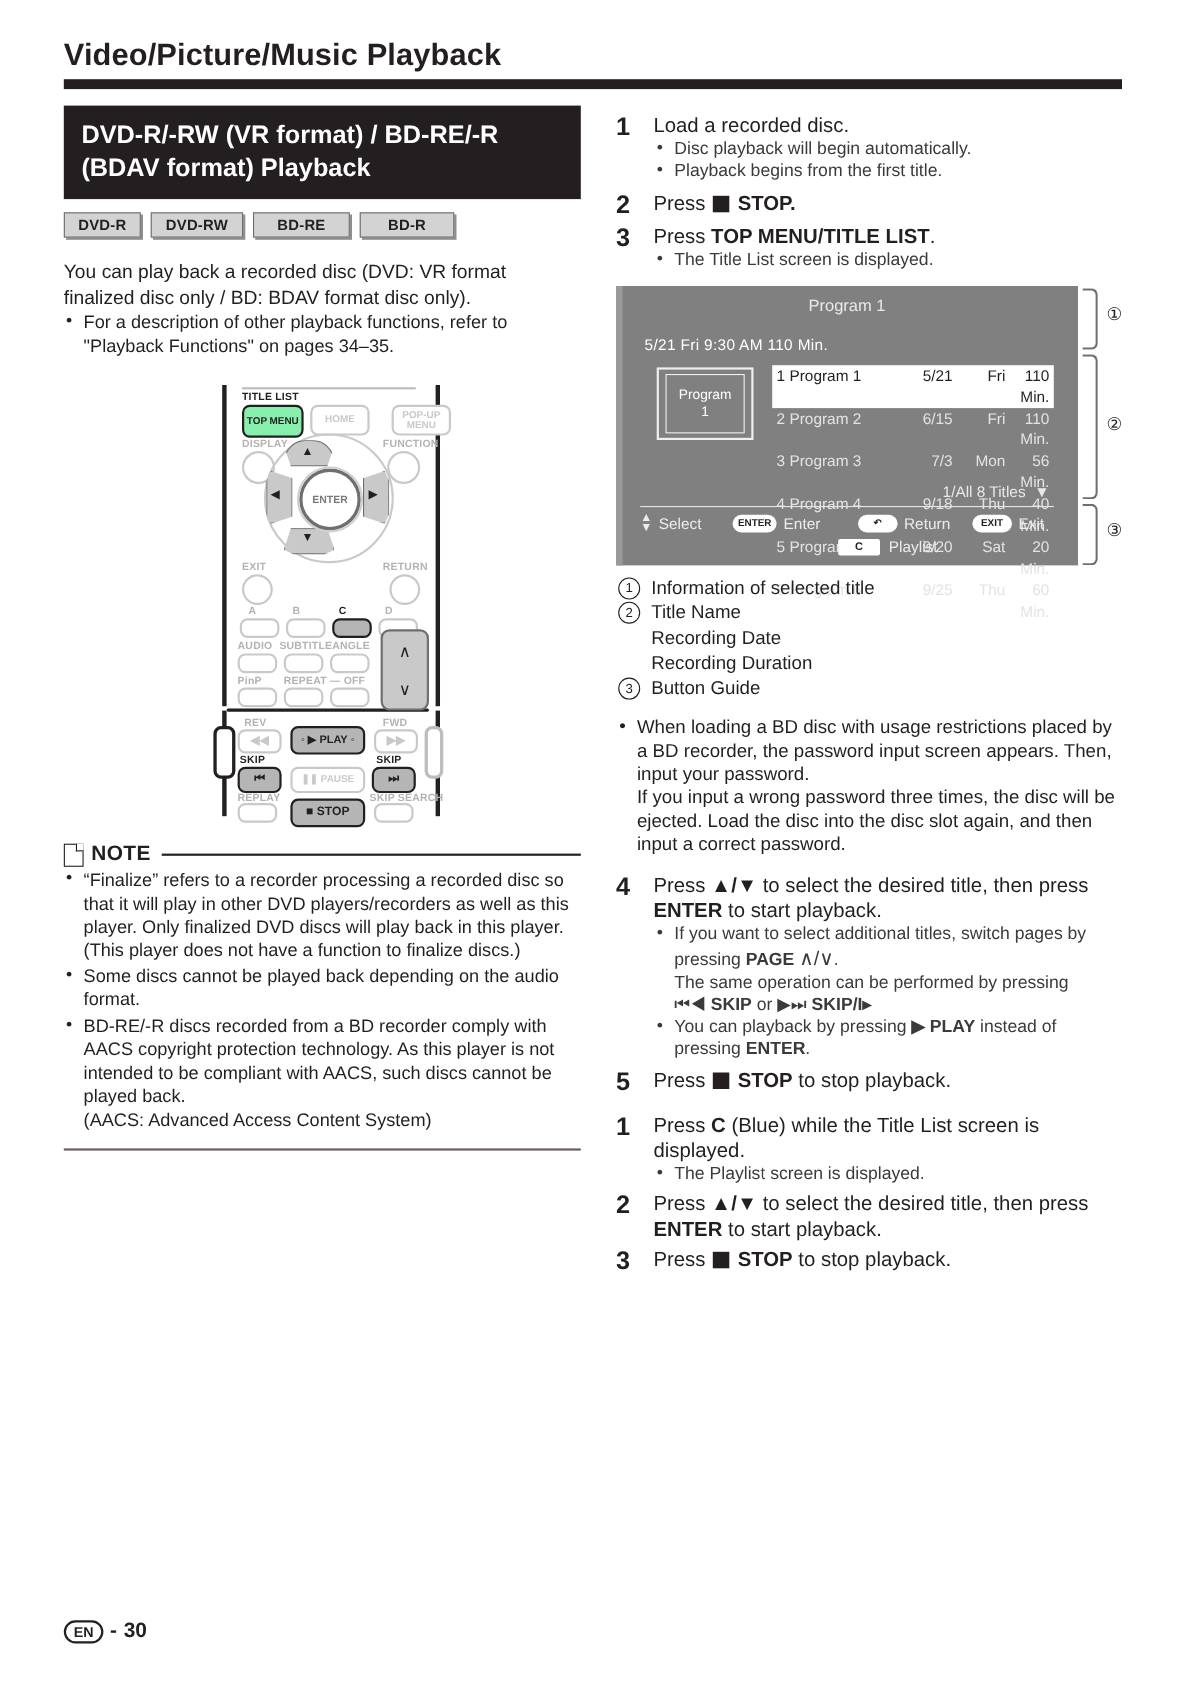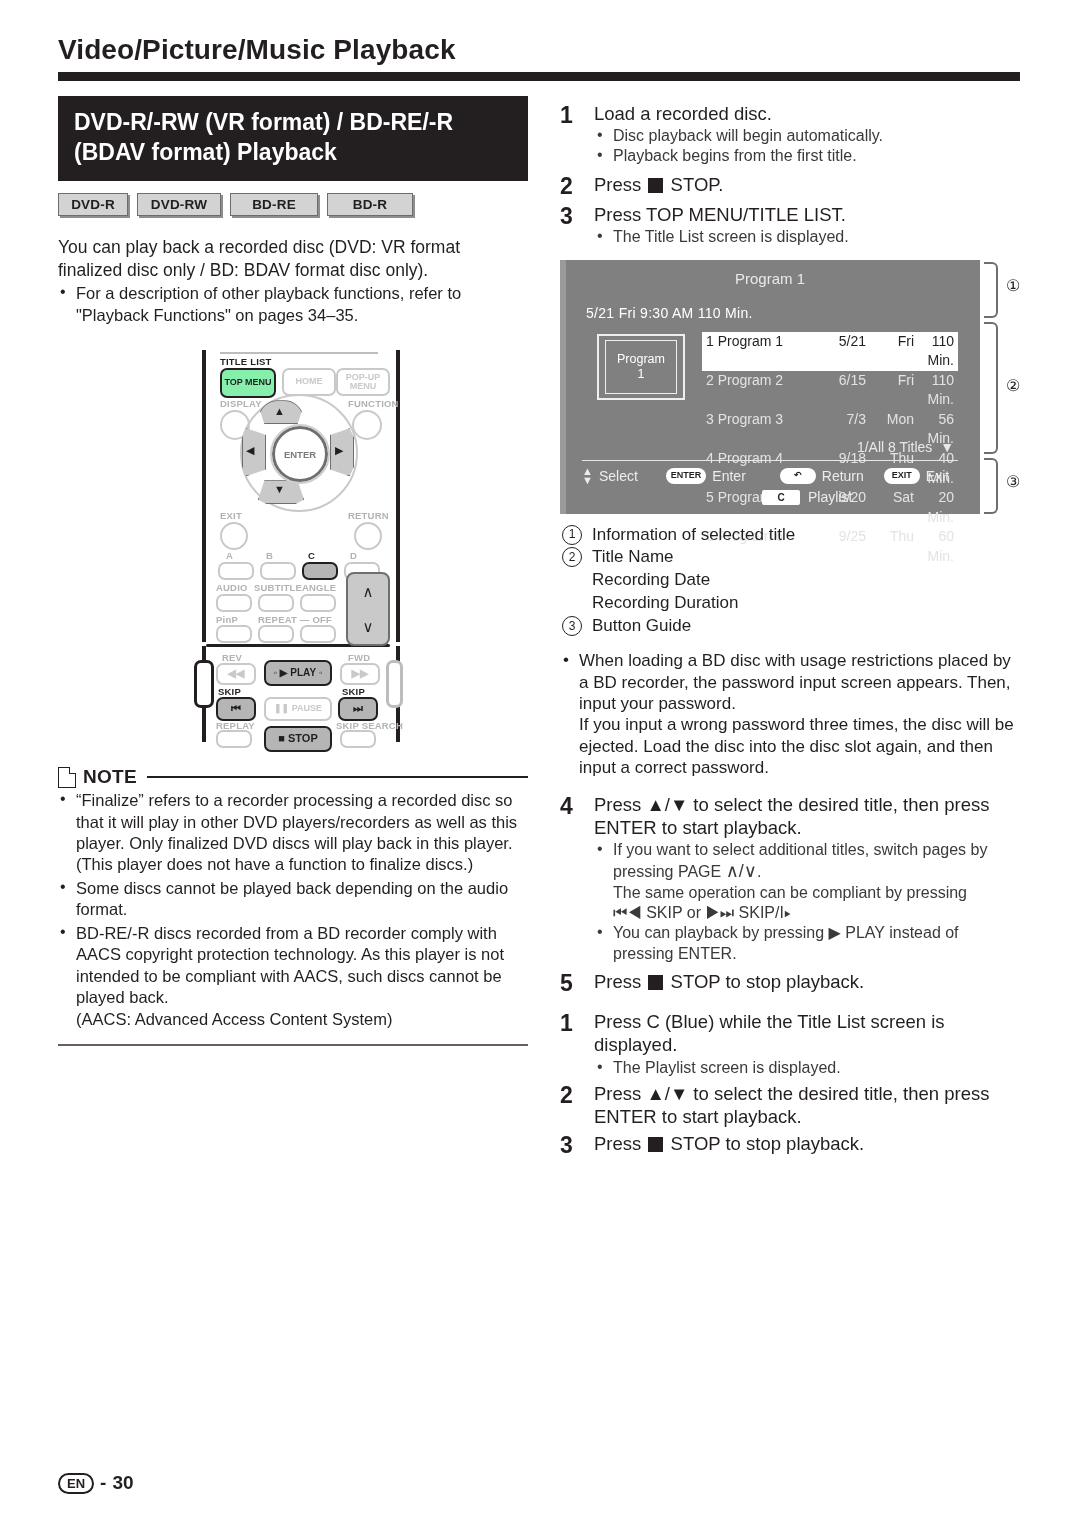--- a/index.html
+++ b/index.html
@@ -82,21 +82,21 @@
   .noteline{flex:1;height:2px;background:#231f20;margin-left:10px;}
   .notefoot{width:470px;height:2px;background:#6b5b66;margin-top:14px;}
 
   
   .grayhead{background:#bcbcbc;font-size:23px;font-weight:bold;padding:9px 0 10px 14px;width:462px;box-sizing:border-box;}
 
   
   .step{display:flex;margin-top:10px;}
   .num{width:34px;flex:0 0 34px;font-size:23px;font-weight:bold;line-height:1.15;}
   .stxt{flex:1;font-size:18.5px;line-height:1.26;}
-  .stxt b{font-weight:normal;}
+  .stxt b{font-weight:bold;}
   ul.sub{list-style:none;margin:1px 0 0 0;padding:0;}
   ul.sub>li{position:relative;padding-left:19px;font-size:16px;line-height:1.26;color:#3a3a3a;}
   ul.sub>li:before{content:"\2022";position:absolute;left:3px;top:-1px;}
   .sq{display:inline-block;width:15px;height:15px;background:#231f20;vertical-align:-2px;margin:0 2px;}
 
   
   .screenwrap{position:relative;margin-top:12px;width:462px;height:254px;}
   .screen{position:absolute;left:0;top:0;width:420px;height:254px;background:#808080;color:#fff;}
   .scr-edge{position:absolute;left:0;top:0;width:6px;height:254px;background:#9a9a9a;}
   .scr-title{position:absolute;left:0;top:10px;width:420px;text-align:center;font-size:15px;color:#e9e9e9;}
@@ -166,21 +166,21 @@
       <div class="rgrip"></div>
       <div class="rgrip2"></div>
 
       <div class="lbl dark" style="left:32px;top:6px;">TITLE LIST</div>
       <div class="btn on" style="left:32px;top:18px;width:52px;height:26px;">
         <span style="white-space:pre-line">TOP MENU</span>
       </div>
       <div class="btn" style="left:94px;top:18px;width:50px;height:24px;">
         <span>HOME</span>
       </div>
-      <div class="btn" style="left:148px;top:18px;width:50px;height:24px;">
+      <div class="btn" style="left:168px;top:18px;width:50px;height:24px;">
         <span style="white-space:pre-line">POP-UP MENU</span>
       </div>
 
       <div class="lbl" style="left:32px;top:48px;">DISPLAY</div>
       <div class="circ" style="left:32px;top:60px;width:26px;height:26px;"></div>
       <div class="lbl" style="left:160px;top:48px;">FUNCTION</div>
       <div class="circ" style="left:164px;top:60px;width:26px;height:26px;"></div>
 
       <div class="dpad"></div>
       <div class="dseg dup"></div>
@@ -415,21 +415,21 @@
       </li>
     </ul>
 
     <div class="step" style="margin-top:14px">
       <div class="num">4</div>
       <div class="stxt">
         <span>Press </span><b>▲/▼</b><span> to select the desired title, then press </span><b>ENTER</b><span> to start playback.</span>
         <ul class="sub">
           <li>
             <span>If you want to select additional titles, switch pages by pressing </span><b>PAGE</b> <span style="font-size:18px">∧/∨</span><span>.</span><br>
-            <span>The same operation can be compliant by pressing</span><br>
+            <span>The same operation can be performed by pressing</span><br>
             <span>⏮◀</span> <b>SKIP</b><span> or </span><span>▶⏭</span> <b>SKIP/I▸</b>
           </li>
           <li>
             <span>You can playback by pressing </span><b>▶ PLAY</b><span> instead of pressing </span><b>ENTER</b><span>.</span>
           </li>
         </ul>
       </div>
     </div>
 
     <div class="step" style="margin-top:6px">

